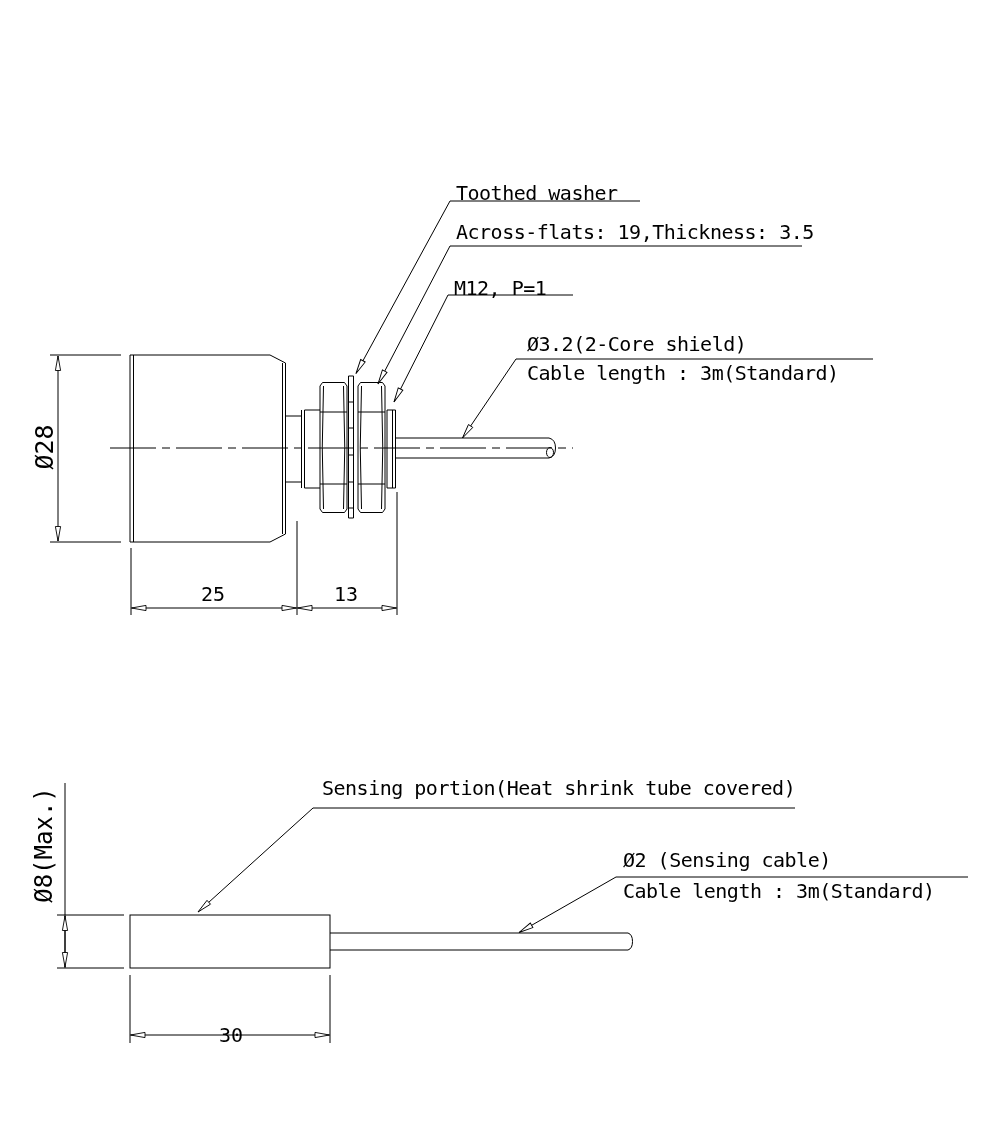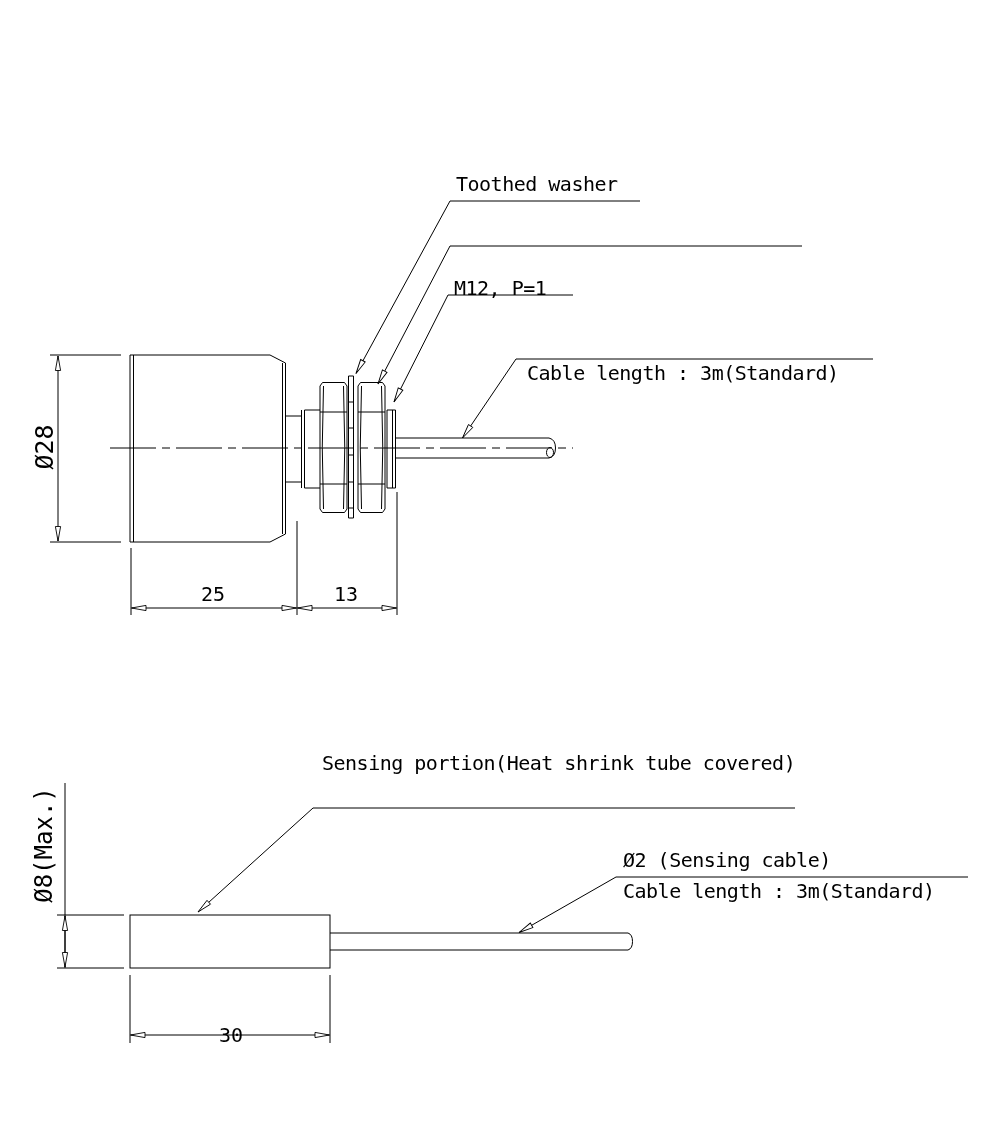--- a/index.html
+++ b/index.html
@@ -129,36 +129,38 @@
 
       <g>
         <polyline points="795,808 313,808 198,912" marker-end="url(#arr)"></polyline>
         <polyline points="968,877 616,877 519,932.5" marker-end="url(#arr)"></polyline>
       </g>
 
     </g>
   </svg>
 
 
-  <div class="txt callout" style="left:456px;top:174px;text-align:right;">Toothed washer</div>
+  <div class="txt callout" style="left:456px;top:183px;text-align:right;">Toothed washer</div>
 
+  <div class="txt callout" style="left:456px;top:222px;">Across-flats: 19,Thickness: 3.5</div>
 
   <div class="txt callout" style="left:454px;top:278px;">M12, P=1</div>
 
+  <div class="txt callout" style="left:527px;top:334px;">Ø3.2(2-Core shield)</div>
 
   <div class="txt callout" style="left:527px;top:363px;">Cable length : 3m(Standard)</div>
 
   <div class="txt dim vert" style="left:45px;top:447px;font-size:25px;">Ø28</div>
 
   <div class="txt dim center" style="left:213px;top:594px;">25</div>
 
   <div class="txt dim center" style="left:346px;top:594px;">13</div>
 
 
-  <div class="txt callout" style="left:322px;top:753px;">Sensing portion(Heat shrink tube covered)</div>
+  <div class="txt callout" style="left:322px;top:778px;">Sensing portion(Heat shrink tube covered)</div>
 
   <div class="txt callout" style="left:623px;top:850px;">Ø2 (Sensing cable)</div>
 
   <div class="txt callout" style="left:623px;top:881px;">Cable length : 3m(Standard)</div>
 
   <div class="txt dim vert" style="left:45px;top:845px;font-size:24px;">Ø8(Max.)</div>
 
   <div class="txt dim center" style="left:231px;top:1019px;margin-top:16px;">30</div>
 
 </div>

